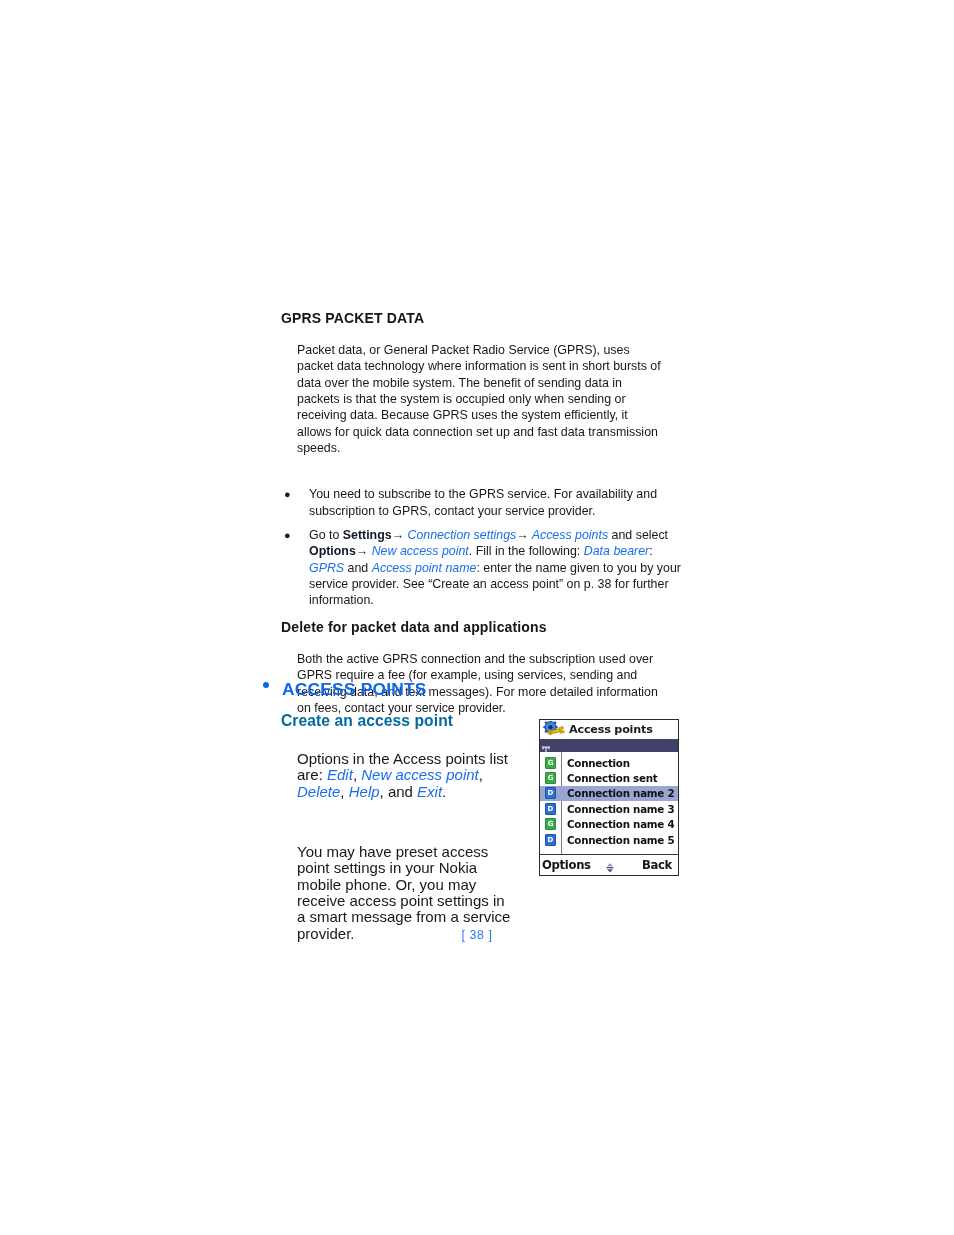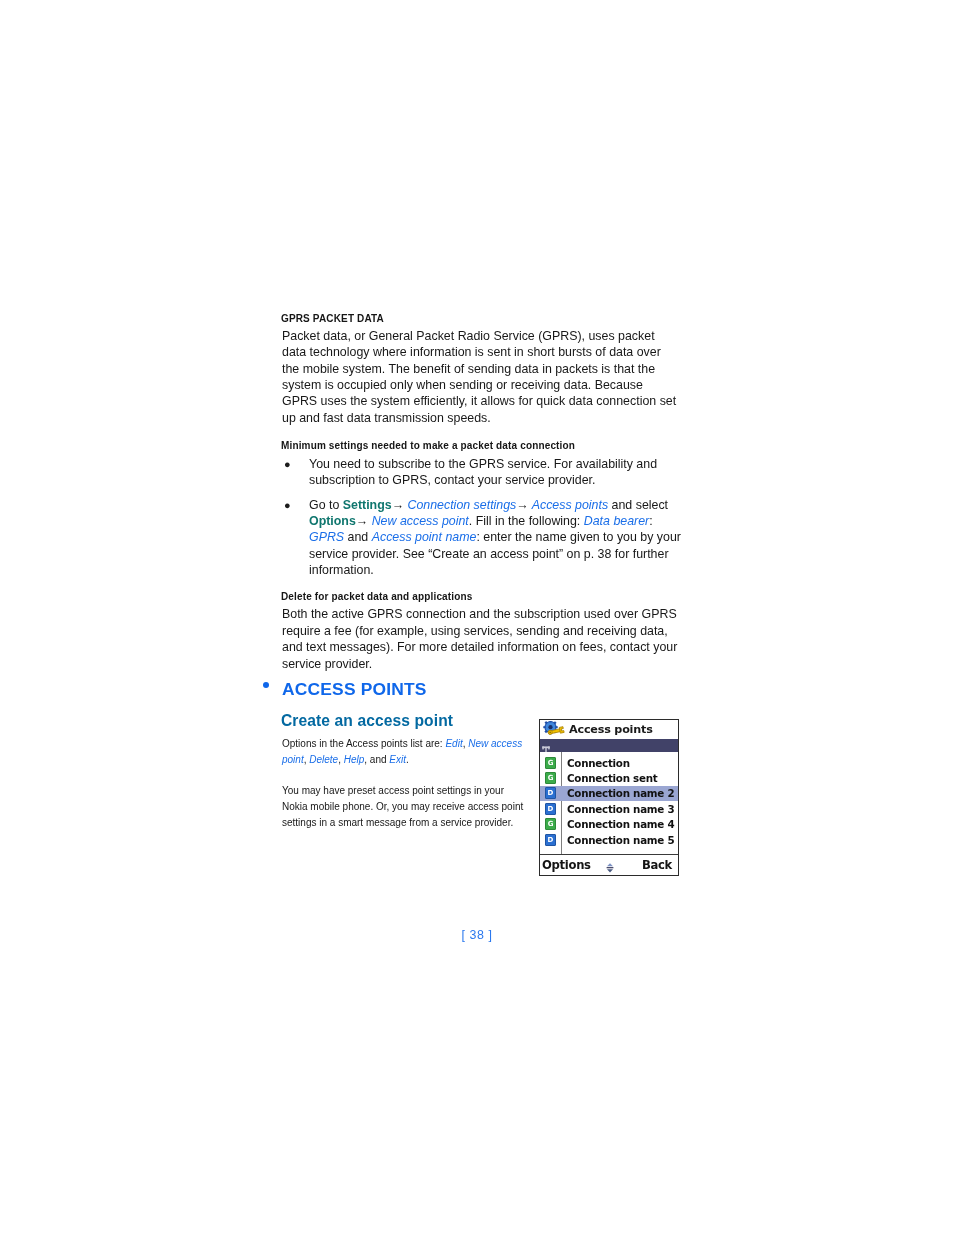--- a/index.html
+++ b/index.html
@@ -25,32 +25,32 @@
 
   
   .content {
     position: absolute;
     left: 281px;
     top: 311px;
     width: 400px;
   }
 
   .h-small {
-    font-size: 10px;
+    font-size: 14px;
     font-weight: bold;
     letter-spacing: 0.15px;
     color: #161616;
     margin: 0 0 2px 0;
     line-height: 15px;
   }
 
   p.body {
     font-size: 12.4px;
     line-height: 16.35px;
-    margin: 1px;
+    margin: 16px;
     color: #181818;
     text-align: left;
   }
   .gap-md { height: 11px; }
   .gap-lg { height: 12px; }
 
   
   ul.bullets {
     list-style: none;
     margin: 3px 0 0 0;
@@ -67,21 +67,21 @@
   ul.bullets > li:last-child { margin-bottom: 0; }
   ul.bullets > li .bul {
     position: absolute;
     left: 3px;
     top: 0px;
     font-size: 11px;
     line-height: 16.35px;
     color: #1d1d1d;
   }
   .blue-i    { color: #1a6ee8; font-style: italic; }
-  .blue-b    { color: #0f766e; font-weight: bold; }
+  .blue-b    { color: #0f172a; font-weight: bold; }
   .arrow     { color: #181818; font-style: normal; }
 
   
   .section-head {
     position: absolute;
     left: 263px;
     top: 679px;
     width: 420px;
   }
   .section-head .sh-bullet {
@@ -112,21 +112,21 @@
     letter-spacing: 0.1px;
     line-height: 19px;
   }
 
   .lower-col {
     position: absolute;
     left: 281px;
     top: 735px;
     width: 252px;
   }
-  .lower-col p.body { font-size: 10px; line-height: 16.35px; }
+  .lower-col p.body { font-size: 15px; line-height: 16.35px; }
 
   
   .phone {
     position: absolute;
     left: 539px;
     top: 719px;
     width: 140px;
     height: 157px;
     border: 1px solid #2b2b2b;
     background: #ffffff;
@@ -280,21 +280,20 @@
 
 <div class="page">
 
   <div class="content">
 
     <h3 class="h-small">GPRS PACKET DATA</h3>
     <p class="body">Packet data, or General Packet Radio Service (GPRS), uses packet data technology where information is sent in short bursts of data over the mobile system. The benefit of sending data in packets is that the system is occupied only when sending or receiving data. Because GPRS uses the system efficiently, it allows for quick data connection set up and fast data transmission speeds.</p>
 
     <div class="gap-md"></div>
 
-    <h3 class="h-small">Minimum settings needed to make a packet data connection</h3>
 
     <ul class="bullets">
       <li>
         <span class="bul">●</span><span>You need to subscribe to the GPRS service. For availability and subscription to GPRS, contact your service provider.</span>
       </li>
       <li>
         <span class="bul">●</span><span>Go to </span><span class="blue-b">Settings</span><span class="arrow">→</span><span class="blue-i"> Connection settings</span><span class="arrow">→</span><span class="blue-i"> Access points</span><span> and select </span><span class="blue-b">Options</span><span class="arrow">→</span><span class="blue-i"> New access point</span><span>. Fill in the following: </span><span class="blue-i">Data bearer</span><span>: </span><span class="blue-i">GPRS</span><span> and </span><span class="blue-i">Access point name</span><span>: enter the name given to you by your service provider. See “Create an access point” on p. 38 for further information.</span>
       </li>
     </ul>
 

